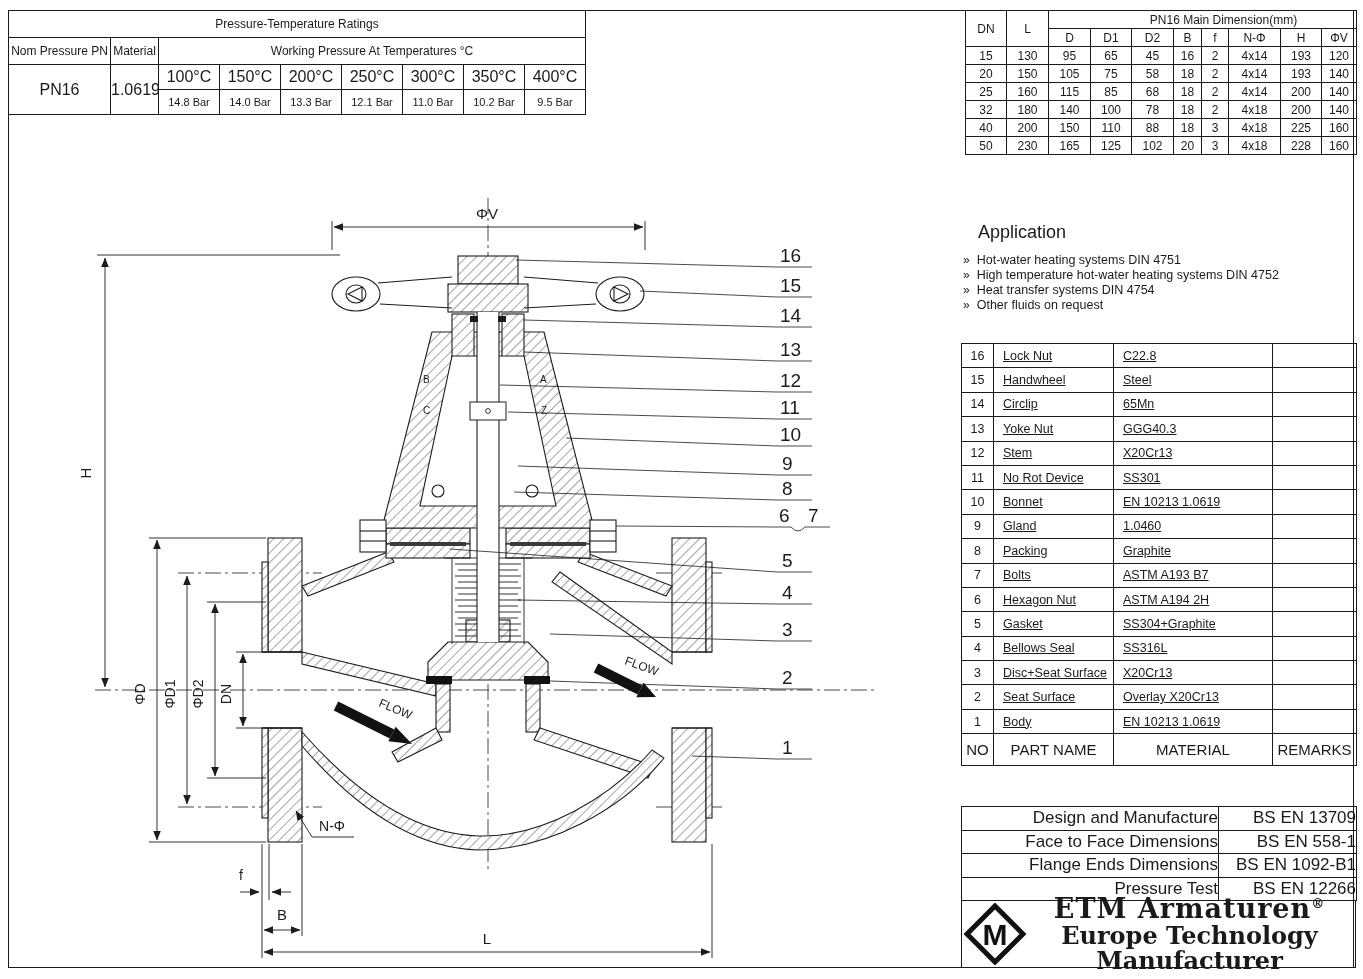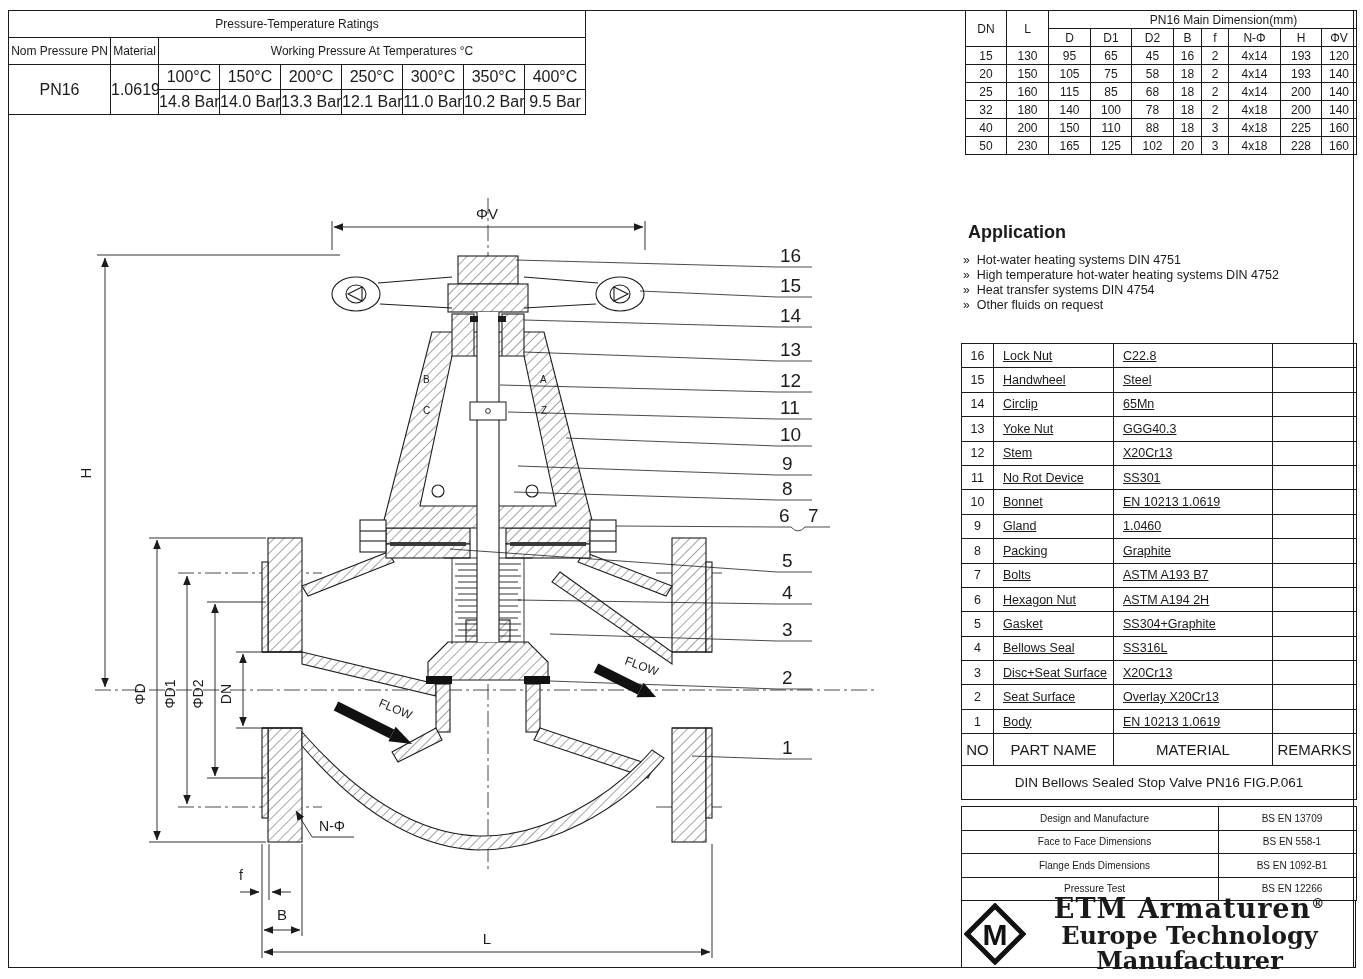--- a/index.html
+++ b/index.html
@@ -7,39 +7,39 @@
   .sheet{position:absolute;left:0;top:0;width:1363px;height:979px;background:#fff;}
   .frame{position:absolute;left:8px;top:10px;width:1346px;height:958px;border:1.6px solid #1a1a1a;box-sizing:border-box;}
   table{border-collapse:collapse;table-layout:fixed;}
   td,th{border:1px solid #1a1a1a;font-weight:normal;padding:0;text-align:center;overflow:hidden;white-space:nowrap;}
   
   .pt-table{position:absolute;left:8px;top:10px;width:577px;border:1.5px solid #1a1a1a;padding-left:28px;}
   .pt-table td{font-size:12px;}
   .pt-title{height:26px;font-size:16.5px;}
   .pt-r2{height:27px;font-size:12.5px;}
   .pt-temp td{height:24px;font-size:16px;}
-  .pt-bar td{height:24px;font-size:16px;}
+  .pt-bar td{height:24px;font-size:11px;}
   
   .dim-table{position:absolute;left:965px;top:10px;width:391px;border:1.4px solid #1a1a1a;}
   .dim-table td{font-size:12px;height:17px;}
   .dim-h1{height:21px;padding-left:42px;}
   
   .application{position:absolute;left:963px;top:222px;width:390px;}
-  .app-title{font-size:18px;margin:0 0 10px 5px;font-weight:bold;}
+  .app-title{font-size:18px;margin:0 0 10px 15px;font-weight:normal;}
   .app-item{font-size:12.5px;line-height:15px;display:flex;gap:7px;}
   .app-bullet{font-size:12px;}
   
   .parts-table{position:absolute;left:961px;top:343px;width:395px;border:1.5px solid #1a1a1a;}
   .parts-table td{font-size:12.5px;height:23.4px;}
   .parts-table td.cl{text-align:left;padding-left:9px;text-decoration:underline;}
   .parts-head td{font-size:15px;height:31px;}
   .parts-caption td{font-size:13.5px;height:33px;}
   
   .standards-table{position:absolute;left:961px;top:806px;width:395px;border:1.5px solid #1a1a1a;}
-  .standards-table td{font-size:10px;height:22.5px;text-align:center;padding-left:9px;}
+  .standards-table td{font-size:17px;height:22.5px;text-align:right;padding-left:9px;}
   
   .logo-box{position:absolute;left:961px;top:900px;width:395px;height:68px;border:1.8px solid #1a1a1a;box-sizing:border-box;display:flex;align-items:center;}
   .logo-mark{flex:0 0 66px;display:flex;justify-content:center;}
   .logo-text{flex:1;text-align:center;font-family:"DejaVu Serif",serif;font-weight:bold;line-height:1.05;padding-right:4px;}
   .logo-brand{font-size:27px;letter-spacing:1px;}
   .logo-reg{font-size:13px;vertical-align:super;}
   .logo-tagline{font-size:24px;}
   svg text{font-family:"Liberation Sans",sans-serif;}
 </style>
 </head>
@@ -586,23 +586,20 @@
         <td></td>
       </tr>
       </tbody>
     <tbody>
         <tr class="parts-head">
       <td>NO</td>
       <td>PART NAME</td>
       <td>MATERIAL</td>
       <td>REMARKS</td>
     </tr>
-    <tr class="parts-caption">
-      <td colspan="4">DIN Bellows Sealed Stop Valve PN16 FIG.P.061</td>
-    </tr>
   </tbody>
     </table>
 
   <table class="standards-table">
     <colgroup>
         <col style="width:257px">
         <col style="width:138px">
       </colgroup>
     <tbody>
         <tr>

